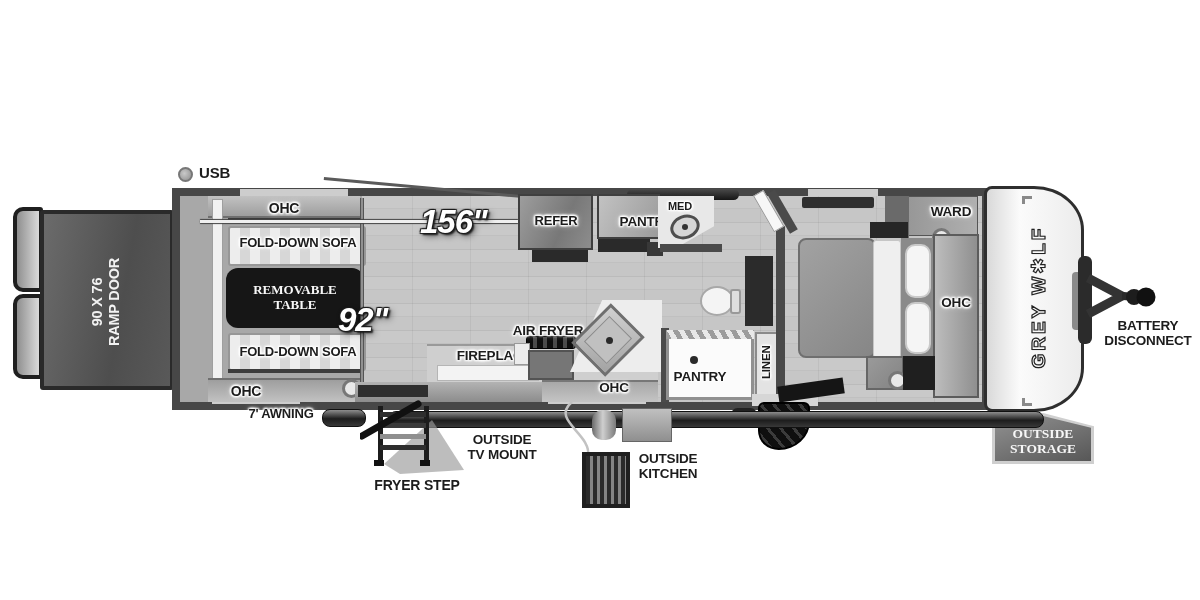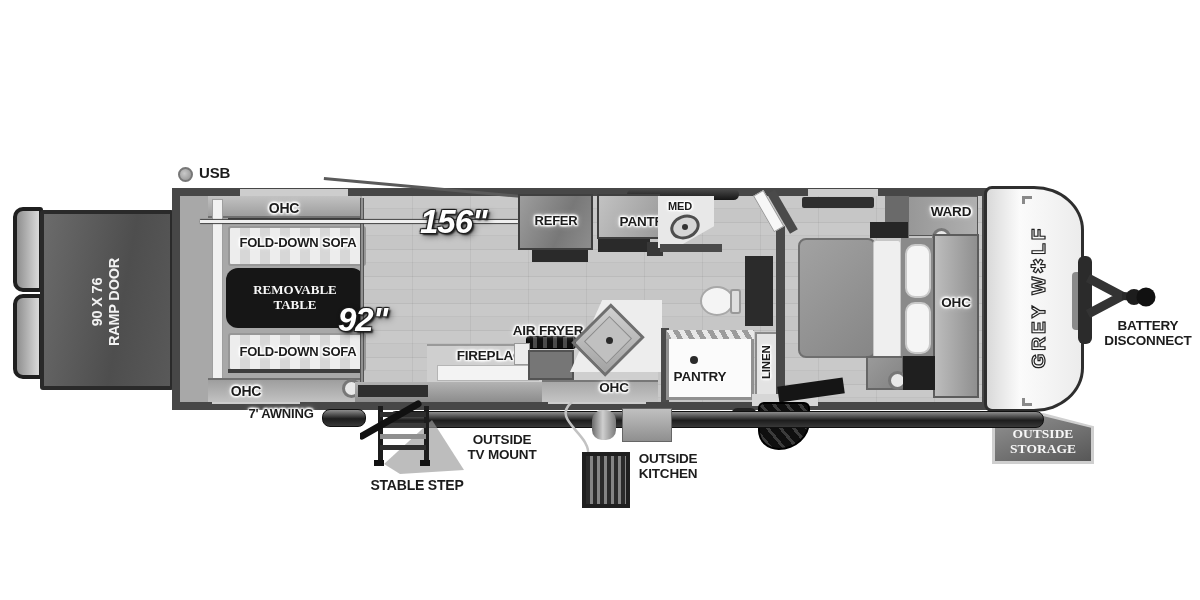--- a/index.html
+++ b/index.html
@@ -164,21 +164,21 @@
     <rect x="18" y="8" width="5" height="56" fill="#1c1c1c"></rect>
     <rect x="64" y="8" width="5" height="56" fill="#1c1c1c"></rect>
     <rect x="20" y="14" width="46" height="5" fill="#2e2e2e"></rect>
     <rect x="20" y="25" width="46" height="5" fill="#3a3a3a"></rect>
     <rect x="20" y="36" width="46" height="5" fill="#8f8f8f"></rect>
     <rect x="20" y="47" width="46" height="5" fill="#2e2e2e"></rect>
     <line x1="58" y1="6" x2="2" y2="38" stroke="#111" stroke-width="7" stroke-linecap="round"></line>
     <rect x="14" y="62" width="10" height="6" fill="#111"></rect>
     <rect x="60" y="62" width="10" height="6" fill="#111"></rect>
   </svg>
-  <div class="lbl" style="left:365px;top:478px;width:104px;font-size:14px;">STABLE STEP</div>
+  <div class="lbl" style="left:365px;top:478px;width:104px;font-size:14px;">FRYER STEP</div>
 
   <div class="lbl" style="left:446px;top:433px;width:112px;font-size:13.5px;">OUTSIDE
 TV MOUNT</div>
 
   <svg class="abs" style="left:548px;top:400px;" width="60" height="62" viewBox="0 0 60 62">
     <path d="M24,2 C2,20 44,34 40,56" fill="none" stroke="#c2c2c2" stroke-width="2.5"></path>
   </svg>
   <div class="abs" style="left:592px;top:410px;width:24px;height:30px;border-radius:10px;background:linear-gradient(90deg,#6a6a6a,#cfcfcf 45%,#7a7a7a);"></div>
   <div class="abs" style="left:622px;top:408px;width:50px;height:34px;background:linear-gradient(180deg,#c0c0c0,#8f8f8f);border:1px solid #666;"></div>
   <div class="abs" style="left:582px;top:452px;width:48px;height:56px;border:4px solid #1f1f1f;background:repeating-linear-gradient(90deg,#2a2a2a 0 4px,#848484 4px 7px);"></div>

